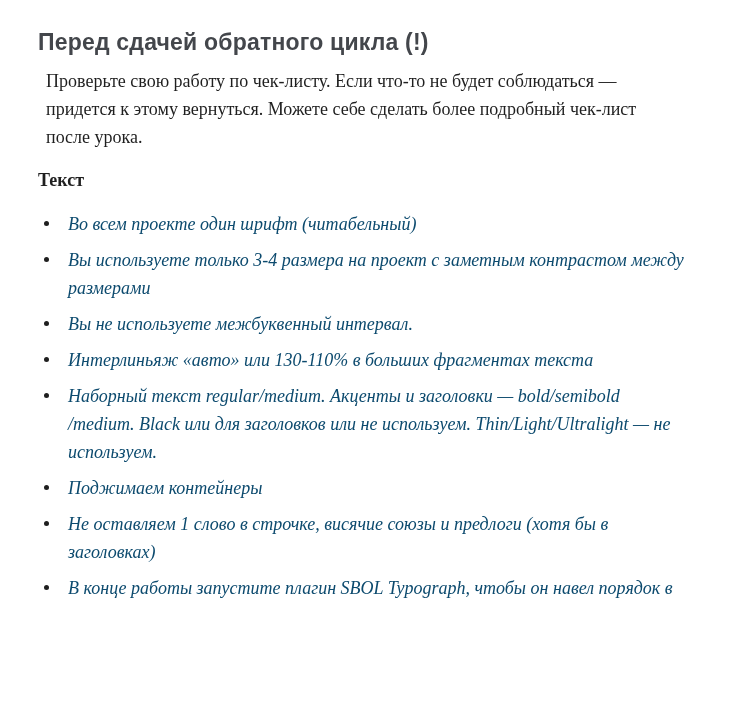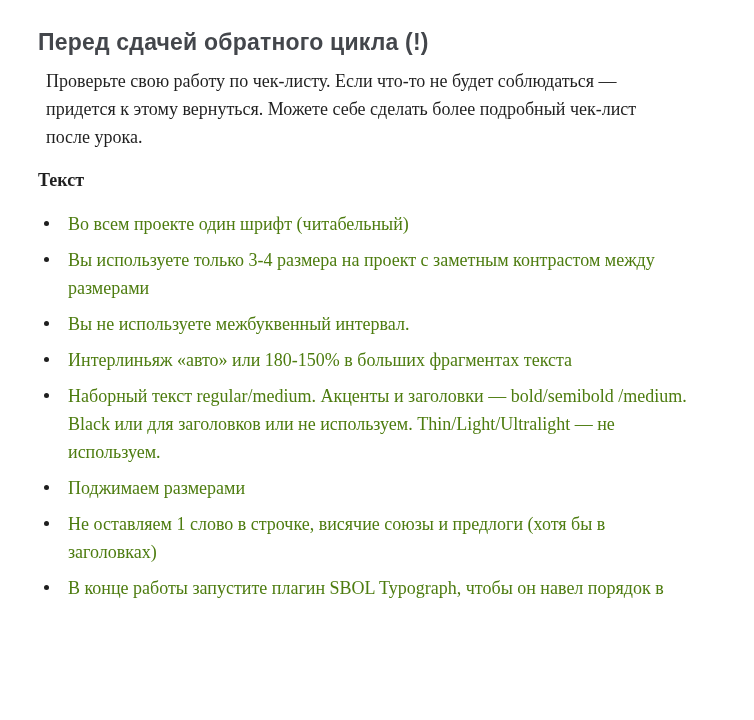--- a/index.html
+++ b/index.html
@@ -47,22 +47,23 @@
     padding: 0 0 0 30px;
     width: 650px;
     box-sizing: border-box;
     list-style: none;
   }
   ul.checklist li {
     position: relative;
     font-family: "Liberation Serif", "DejaVu Serif", serif;
     font-size: 18px;
     line-height: 28px;
-    color: #4d7c0f;
+    color: #0c4a6e;
     max-width: 620px;
+    font-style: italic;
   }
   ul.checklist li + li {
     margin-top: 8px;
   }
   ul.checklist li::before {
     content: "";
     position: absolute;
     left: -24px;
     top: 11px;
     width: 5px;
@@ -75,19 +76,19 @@
 <body>
 
 <div class="page">
   <h1 class="page-title">Перед сдачей обратного цикла (!)</h1>
   <p class="intro">Проверьте свою работу по чек-листу. Если что-то не будет соблюдаться — придется к этому вернуться. Можете себе сделать более подробный чек-лист после урока.</p>
   <h2 class="section-heading">Текст</h2>
   <ul class="checklist">
     <li>Во всем проекте один шрифт (читабельный)</li>
     <li>Вы используете только 3-4 размера на проект с заметным контрастом между размерами</li>
     <li>Вы не используете межбуквенный интервал.</li>
-    <li>Интерлиньяж «авто» или 180-150% в больших фрагментах текста</li>
+    <li>Интерлиньяж «авто» или 130-110% в больших фрагментах текста</li>
     <li>Наборный текст regular/medium. Акценты и заголовки — bold/semibold /medium. Black или для заголовков или не используем. Thin/Light/Ultralight — не используем.</li>
-    <li>Поджимаем размерами</li>
+    <li>Поджимаем контейнеры</li>
     <li>Не оставляем 1 слово в строчке, висячие союзы и предлоги (хотя бы в заголовках)</li>
     <li>В конце работы запустите плагин SBOL Typograph, чтобы он навел порядок в</li>
   </ul>
 </div>
 
 </body></html>

